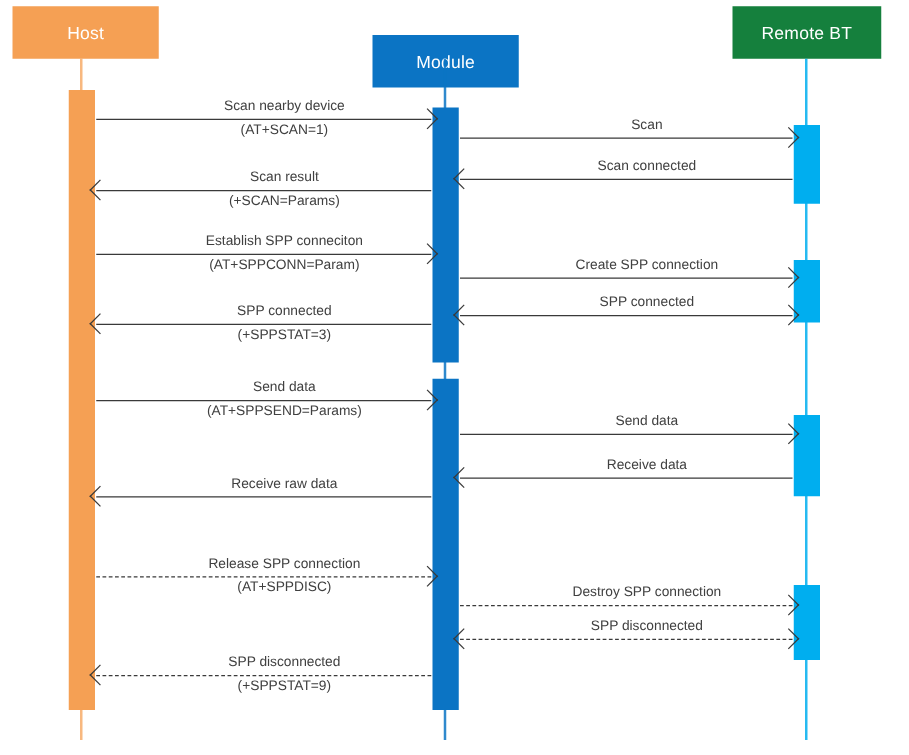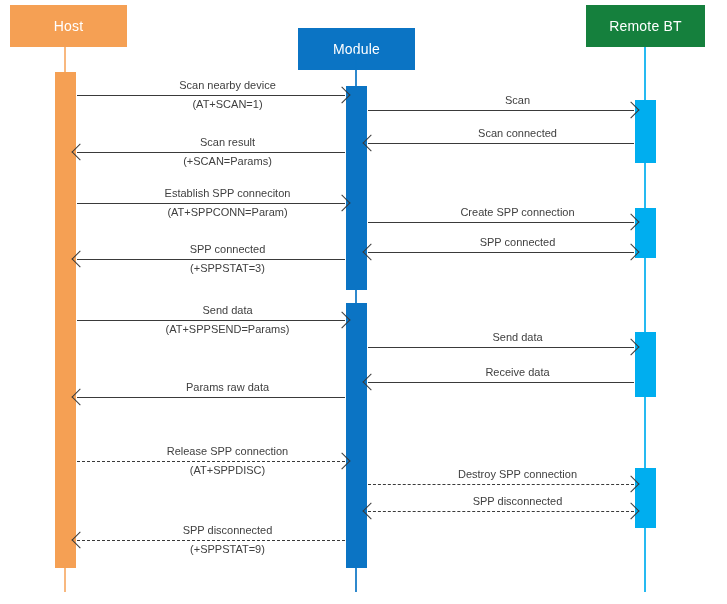--- a/index.html
+++ b/index.html
@@ -139,21 +139,21 @@
         <div class="ah l">
           <i></i>
         </div>
         <div class="lbl top">Receive data</div>
       </div>
       <div class="msg" style="left: 76.5px; top: 397px; width: 268px;">
         <div class="mline"></div>
         <div class="ah l">
           <i></i>
         </div>
-        <div class="lbl top">Params raw data</div>
+        <div class="lbl top">Receive raw data</div>
       </div>
       <div class="msg" style="left: 76.5px; top: 461px; width: 268px;">
         <div class="mline dash"></div>
         <div class="ah r">
           <i></i>
         </div>
         <div class="lbl top">Release SPP connection</div>
         <div class="lbl bot">(AT+SPPDISC)</div>
       </div>
       <div class="msg" style="left: 367.5px; top: 484px; width: 266px;">

